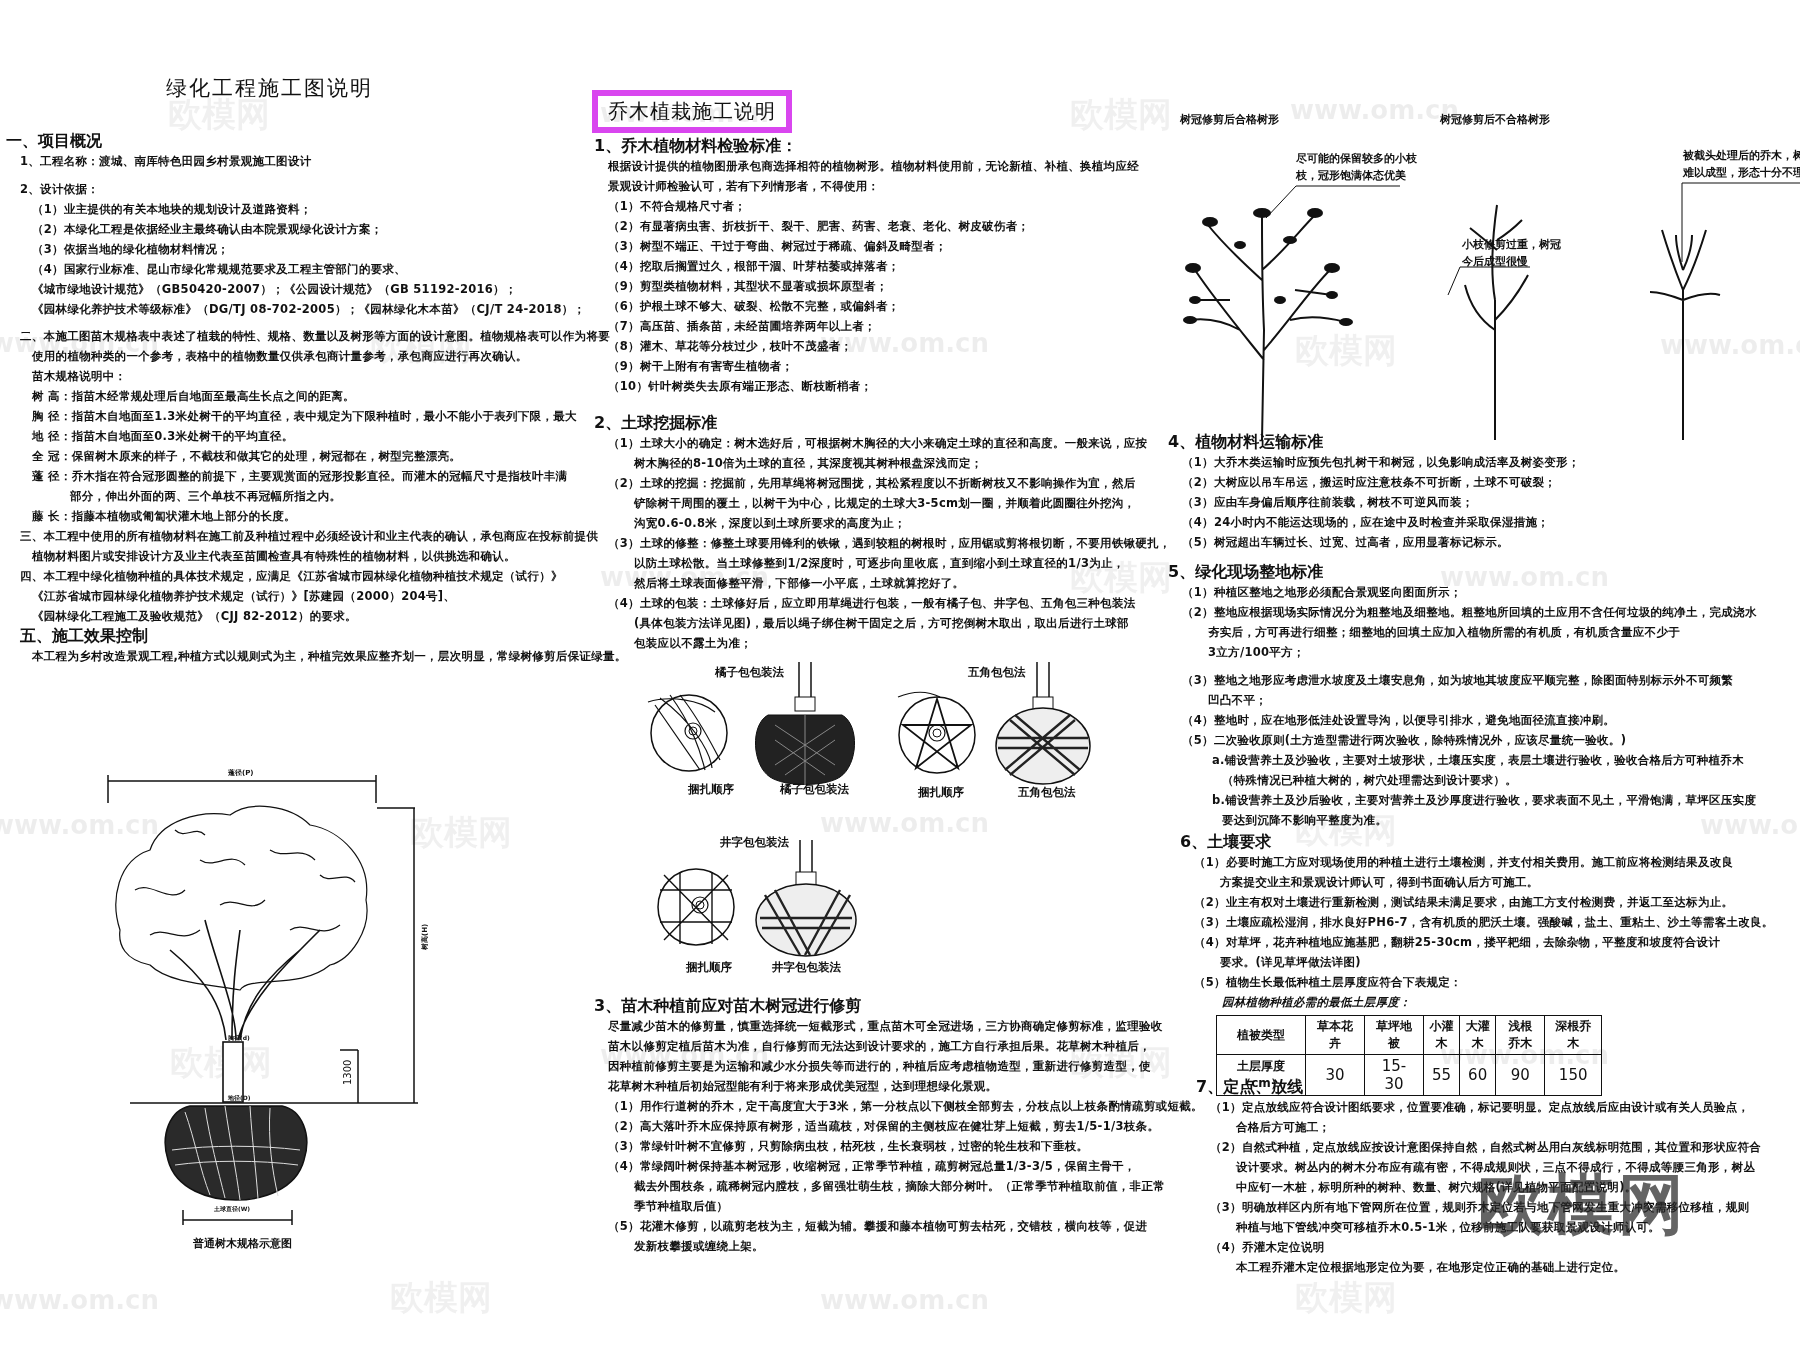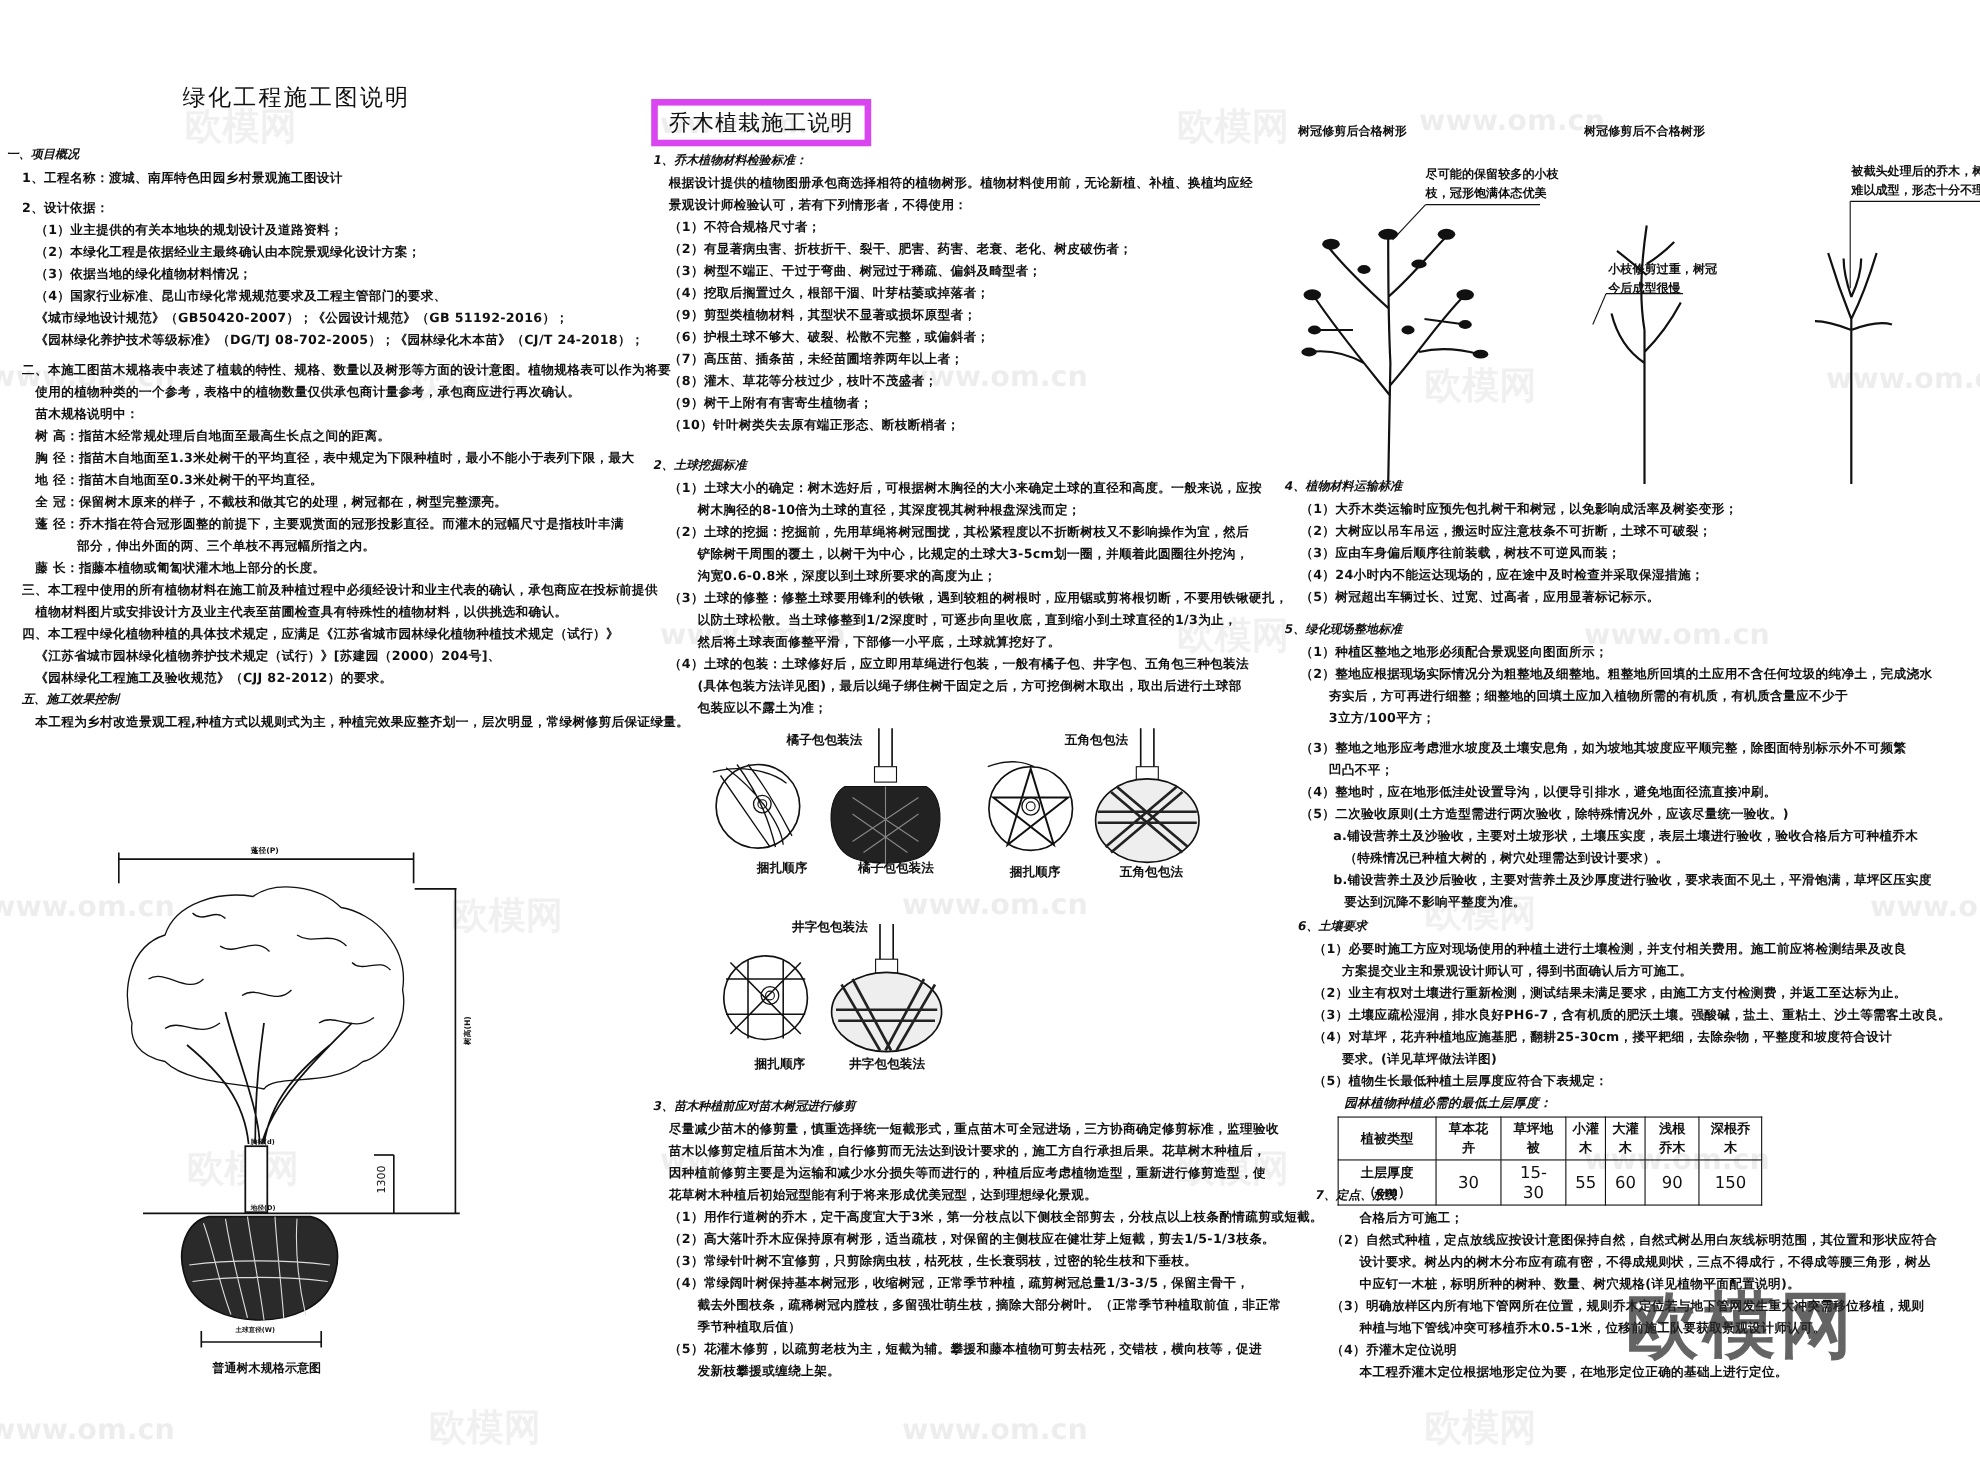--- a/index.html
+++ b/index.html
@@ -1,20 +1,20 @@
 <!DOCTYPE html>
 <html><head>
 <meta charset="utf-8">
 <style>
   html,body{margin:0;padding:0;background:#fff;}
   body{width:1800px;height:1347px;position:relative;overflow:hidden;
        font-family:"DejaVu Sans","Liberation Sans",sans-serif;color:#111;}
   .abs{position:absolute;}
   .t{font-size:11.5px;line-height:20px;white-space:nowrap;letter-spacing:0.3px;font-weight:bold;}
-  .sec{font-size:11px;line-height:20px;font-weight:bold;white-space:nowrap;font-style:italic;}
+  .sec{font-size:16px;line-height:20px;font-weight:bold;white-space:nowrap;}
   .ind1{padding-left:14px;}
   .ind2{padding-left:26px;}
   .gap{height:8px;}
   .title-main{font-size:21px;letter-spacing:2px;font-weight:normal;}
   .boxed-title{border:6px solid #d946ef;padding:2px 10px;font-size:20px;letter-spacing:1px;}
   .wm{position:absolute;color:rgba(0,0,0,0.06);font-size:34px;font-weight:bold;pointer-events:none;white-space:nowrap;}
   .wm-small{position:absolute;color:rgba(0,0,0,0.07);font-size:26px;font-weight:bold;pointer-events:none;white-space:nowrap;}
   .wm-big{position:absolute;color:rgba(40,40,40,0.72);font-size:66px;font-weight:bold;letter-spacing:4px;pointer-events:none;white-space:nowrap;}
   table.soil{border-collapse:collapse;font-size:12px;font-weight:bold;}
   table.soil td{border:1.5px solid #111;padding:2px 8px;text-align:center;height:22px;}
@@ -344,20 +344,21 @@
       <td class="num">60</td>
       <td class="num">90</td>
       <td class="num">150</td>
     </tr>
   </tbody>
     </table>
 </div>
 
 <div class="abs" style="left:1168px;top:1077px;margin-left:28px;">
   <div class="sec">7、定点、放线</div>
+  <div class="t ind1">（1）定点放线应符合设计图纸要求，位置要准确，标记要明显。定点放线后应由设计或有关人员验点，</div>
   <div class="t" style="padding-left:40px;">合格后方可施工；</div>
   <div class="t ind1">（2）自然式种植，定点放线应按设计意图保持自然，自然式树丛用白灰线标明范围，其位置和形状应符合</div>
   <div class="t" style="padding-left:40px;">设计要求。树丛内的树木分布应有疏有密，不得成规则状，三点不得成行，不得成等腰三角形，树丛</div>
   <div class="t" style="padding-left:40px;">中应钉一木桩，标明所种的树种、数量、树穴规格(详见植物平面配置说明)。</div>
   <div class="t ind1">（3）明确放样区内所有地下管网所在位置，规则乔木定位若与地下管网发生重大冲突需移位移植，规则</div>
   <div class="t" style="padding-left:40px;">种植与地下管线冲突可移植乔木0.5-1米，位移前施工队要获取景观设计师认可。</div>
   <div class="t ind1">（4）乔灌木定位说明</div>
   <div class="t" style="padding-left:40px;">本工程乔灌木定位根据地形定位为要，在地形定位正确的基础上进行定位。</div>
 </div>
 

